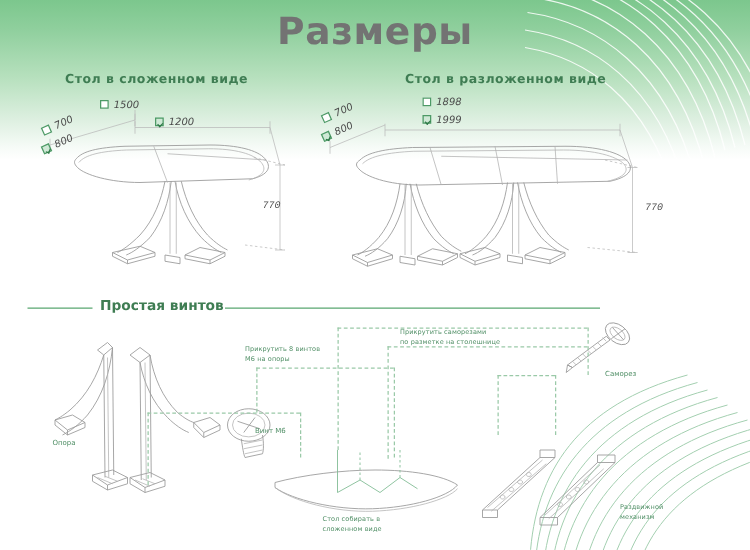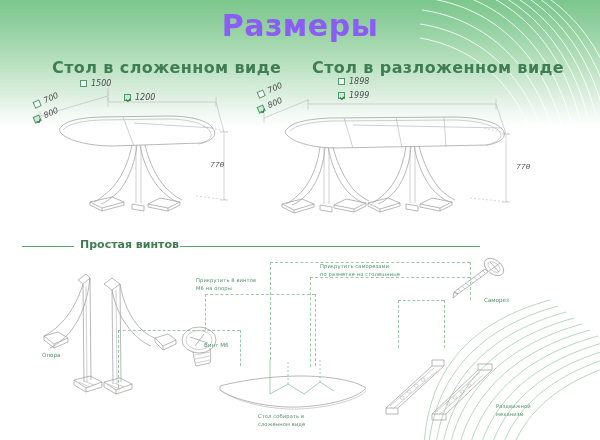--- a/index.html
+++ b/index.html
@@ -12,39 +12,39 @@
   #page { position:relative; width:600px; height:440px; overflow:hidden; background:#fff; }
 
   
   .header-band {
     position:absolute; left:0; top:0; width:600px; height:128px;
     background:linear-gradient(to bottom,#7cc78d 0%,#8fcf9d 18%,#b6e0bd 48%,#dff0e2 76%,#f6fbf7 92%,#ffffff 100%);
   }
   .header-title {
     position:absolute; left:0; top:8px; width:600px;
     text-align:center;
-    font-size:30px; font-weight:bold; color:#8b5cf6;
+    font-size:30px; font-weight:bold; color:#737373;
     letter-spacing:0.5px;
     font-family:"DejaVu Sans", sans-serif;
   }
 
   
   .swirl-tr { position:absolute; right:-10px; top:-30px; width:180px; height:190px; }
   .swirl-br { position:absolute; right:-30px; bottom:-40px; width:190px; height:190px; }
 
   
   .sect-title {
     position:absolute;
     font-family:"DejaVu Sans", sans-serif;
-    font-size:16px; font-weight:bold; color:#3f7d53;
+    font-size:10px; font-weight:bold; color:#3f7d53;
     letter-spacing:0.4px;
     white-space:nowrap;
   }
   #title-folded   { left:52px;  top:58px; }
-  #title-unfolded { left:312px; top:58px; }
+  #title-unfolded { left:324px; top:58px; }
 
   
   .divider-wrap { position:absolute; left:22px; top:238px; width:455px; height:16px; }
   .divider-line { position:absolute; top:8px; height:1px; background:#5aa771; }
   .dl-left  { left:0;   width:52px; }
   .dl-right { left:158px; width:300px; }
   .divider-label {
     position:absolute; left:58px; top:0;
     font-family:"DejaVu Sans", sans-serif;
     font-size:11px; font-weight:bold; color:#3f7d53;

